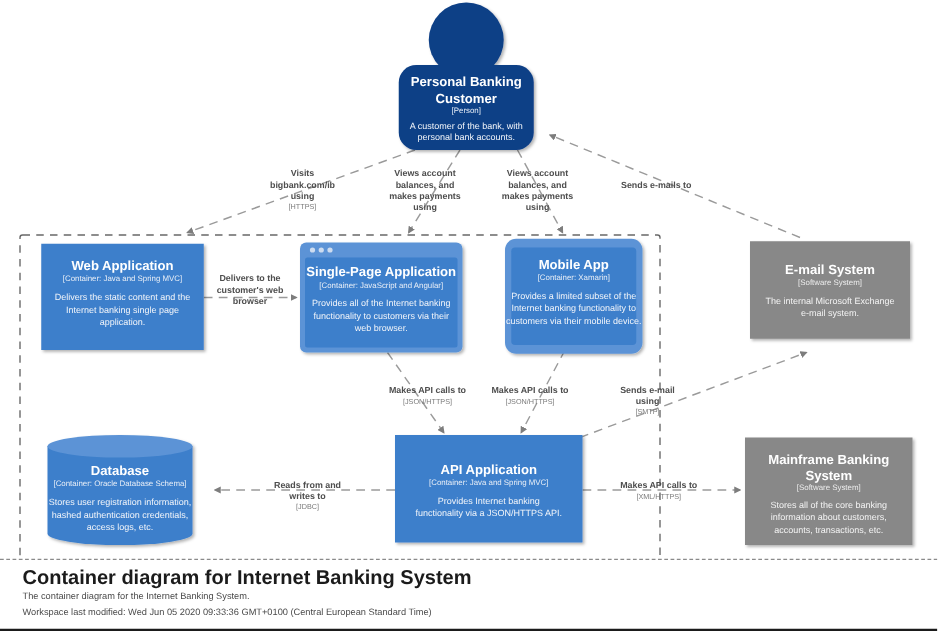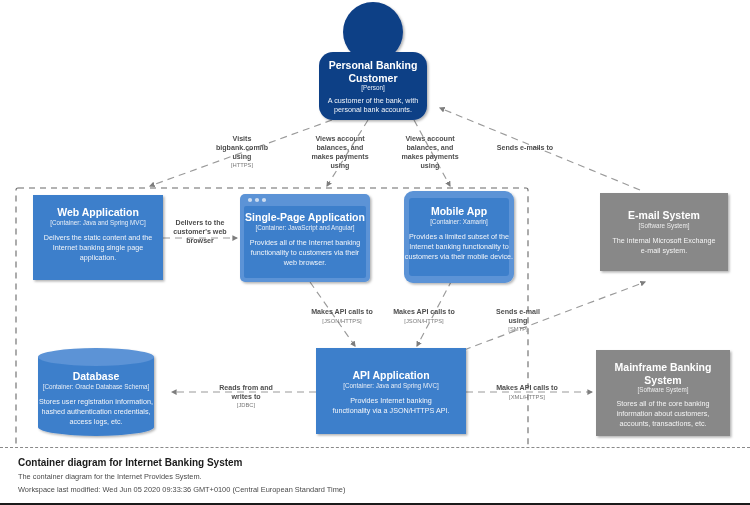--- a/index.html
+++ b/index.html
@@ -92,21 +92,21 @@
     bottom: 0;
     height: 58px;
     background: #ffffff;
     border-top: 1px dashed #8a8a8a;
     box-sizing: border-box;
     padding: 7px 0 0 18px;
   }
   .caption-title {
     font-family: "Liberation Sans", sans-serif;
     font-weight: bold;
-    font-size: 10px;
+    font-size: 16px;
     color: #1b1b1b;
     line-height: 15px;
   }
   .caption-sub {
     font-family: "Liberation Sans", sans-serif;
     font-size: 7.4px;
     color: #4a4a4a;
     line-height: 10.5px;
     margin-top: 2px;
   }
@@ -314,18 +314,18 @@
       <text class="node-title" x="663" y="384" text-anchor="middle">System</text>
       <text class="node-type" x="663" y="392" text-anchor="middle">[Software System]</text>
       <text class="node-desc" x="663" y="406" text-anchor="middle">Stores all of the core banking</text>
       <text class="node-desc" x="663" y="416" text-anchor="middle">information about customers,</text>
       <text class="node-desc" x="663" y="426" text-anchor="middle">accounts, transactions, etc.</text>
     </g>
   </svg>
 
   <div class="caption">
     <div class="caption-title">Container diagram for Internet Banking System</div>
-    <div class="caption-sub">The container diagram for the Internet Provides System.</div>
+    <div class="caption-sub">The container diagram for the Internet Banking System.</div>
     <div class="caption-sub">Workspace last modified: Wed Jun 05 2020 09:33:36 GMT+0100 (Central European Standard Time)</div>
     <div class="caption-rule"></div>
   </div>
 
 </div>
 
 </body></html>

